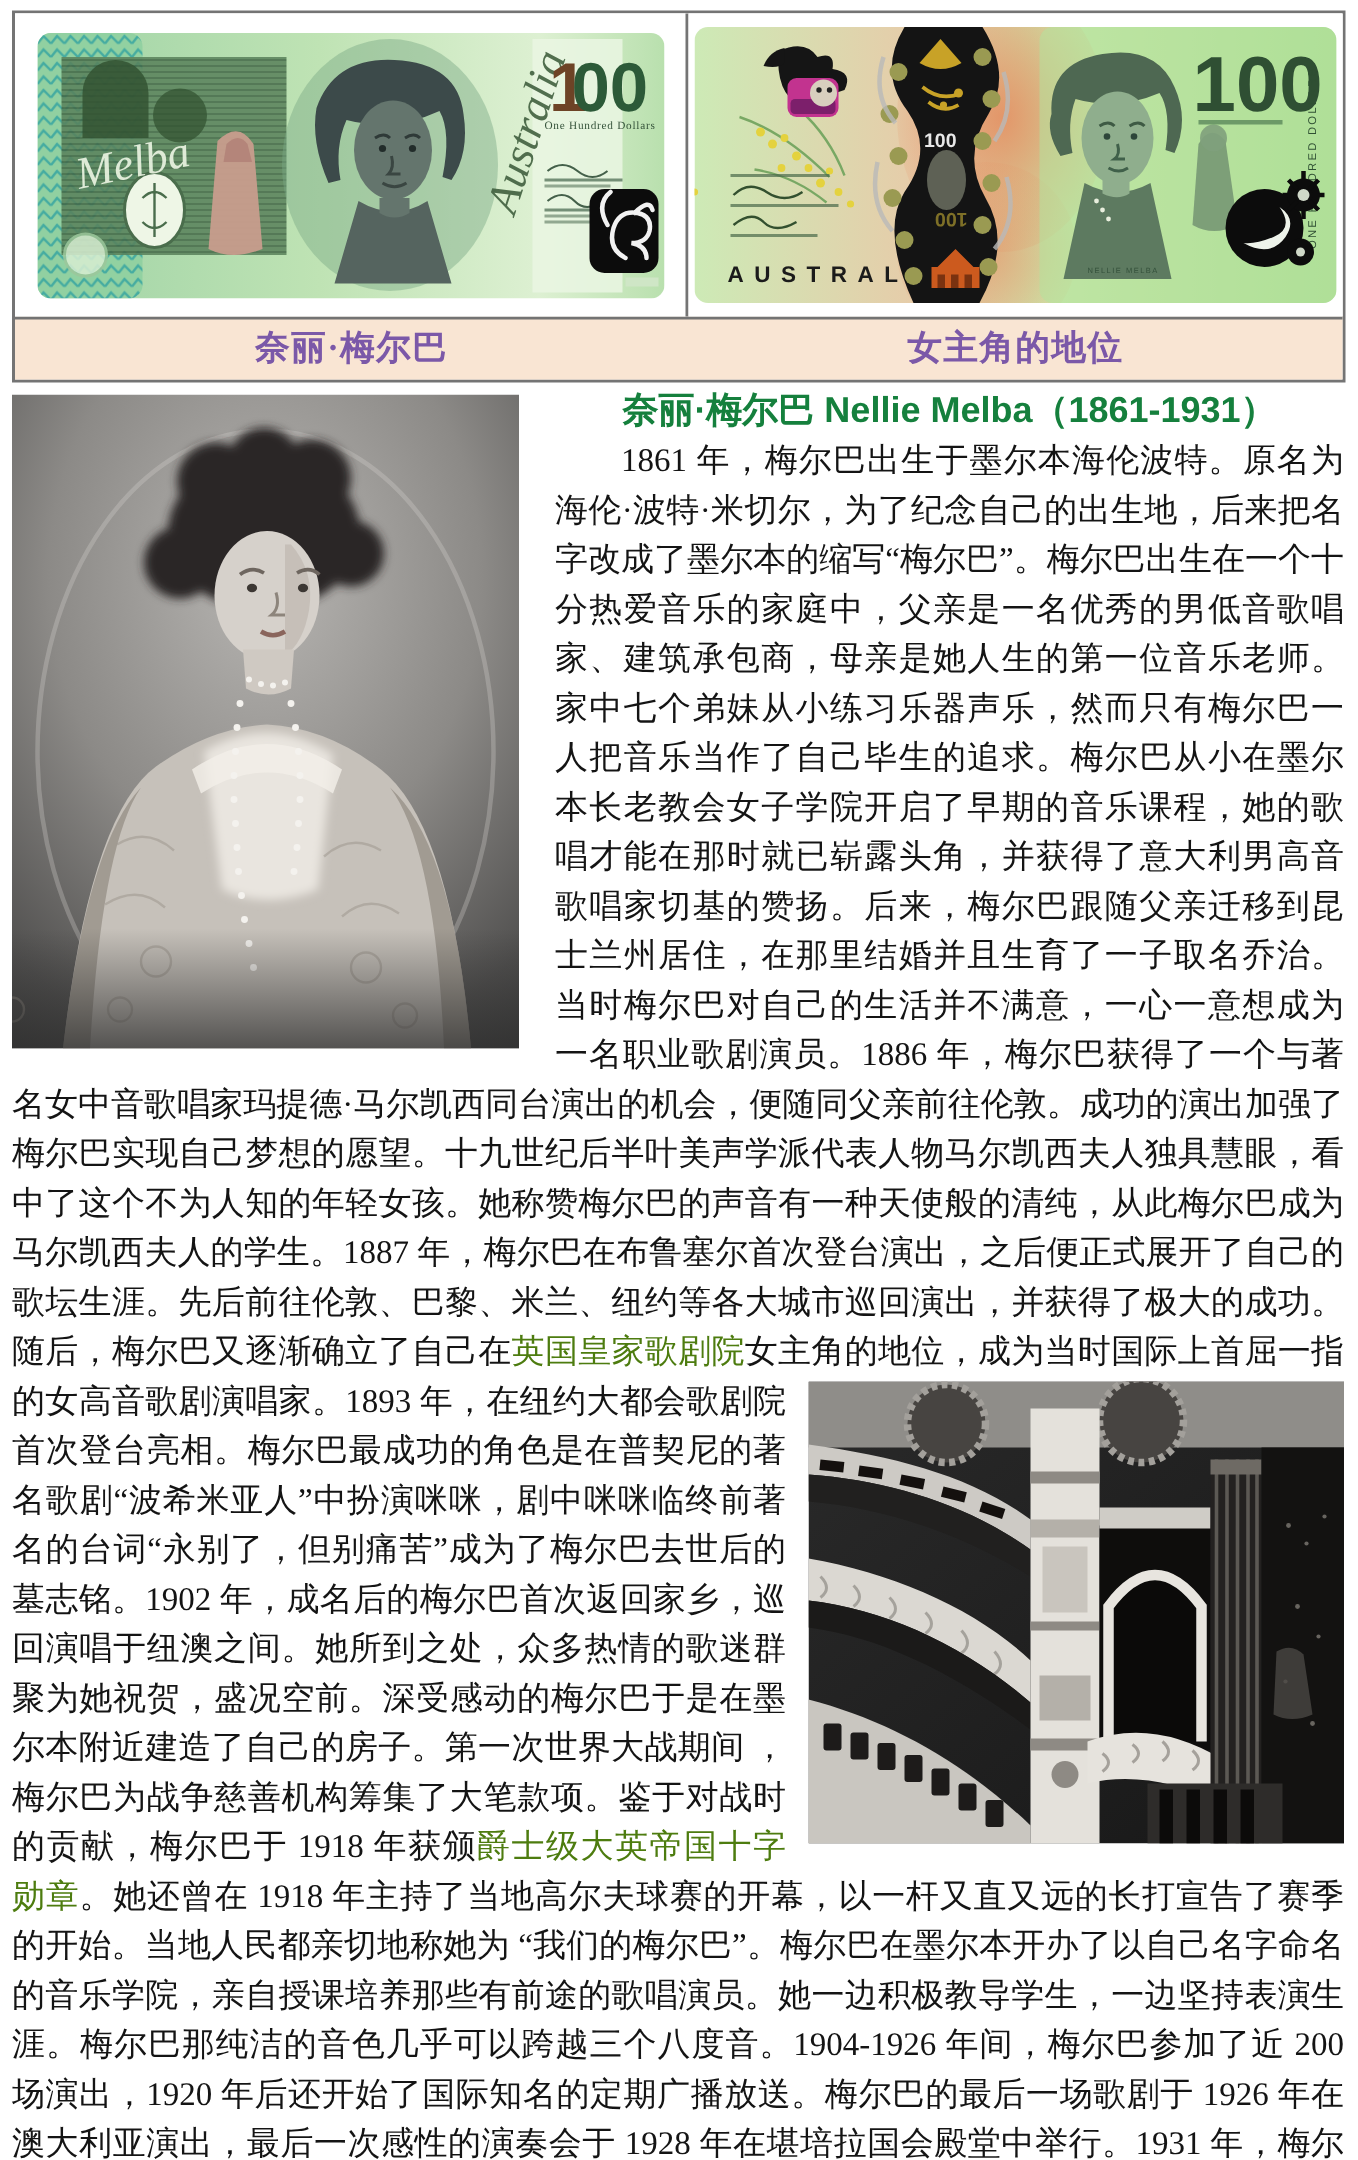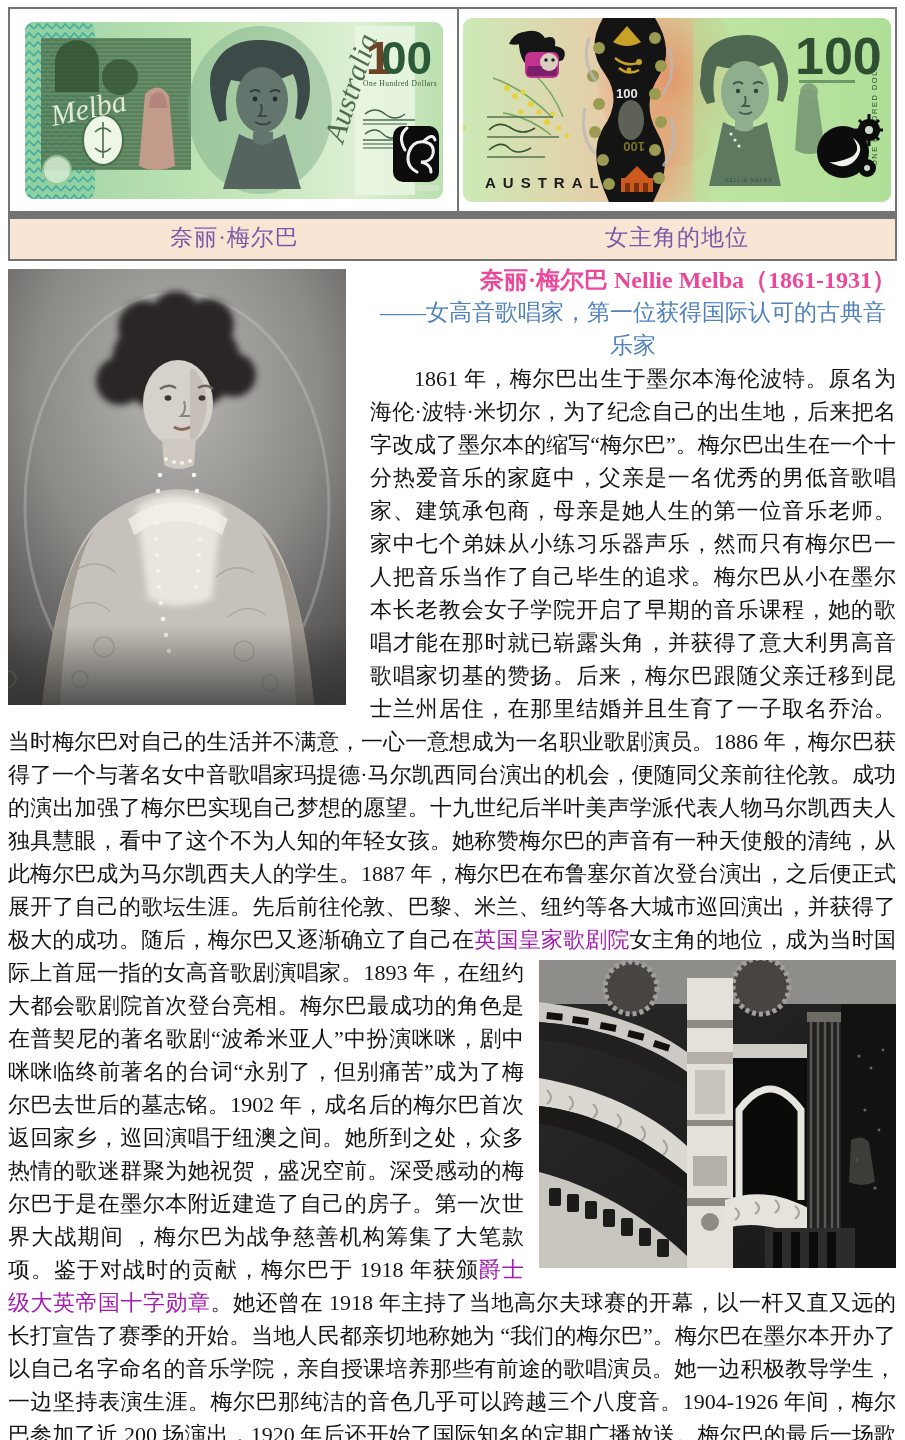--- a/index.html
+++ b/index.html
@@ -6,34 +6,34 @@
   .page{
     position:relative;width:905px;height:1440px;margin:0 auto;background:#fff;
     font-family:"Liberation Serif","DejaVu Serif",serif;color:#111;overflow:hidden;
   }
   
   .note-table{margin:7px 8px 0 8px;border:2px solid #747474;}
   .img-row{display:flex;background:#fff;}
   .img-cell{display:flex;align-items:center;justify-content:center;padding:9px 4px;background:#fff;}
   .img-cell.left{width:447px;border-right:2px solid #747474;}
   .img-cell.right{flex:1;}
-  .caption-row{display:flex;border-top:8px solid #737373;background:#f9e5d3;}
+  .caption-row{display:flex;border-top:2px solid #737373;background:#f9e5d3;font-weight:bold;}
   .caption-cell{width:449px;text-align:center;padding:3px 0 6px 0;
     font-size:23px;color:#7b58a8;letter-spacing:1px;}
   .caption-cell.right{flex:1;}
   
   .article{margin:3px 9px 0 8px;}
   .portrait-fig{float:left;width:338px;height:436px;margin:5px 24px 6px 0;}
   .theatre-fig{float:right;width:357px;height:308px;margin:4px 0 8px 15px;}
   h1.doc-title{margin:3px 0 0 0;font-size:24px;line-height:32px;font-weight:bold;
-    color:#ec4899;text-align:right;font-family:Liberation Serif, serif;}
+    color:#15803d;text-align:center;font-family:Liberation Sans, sans-serif;}
   .doc-subtitle{font-size:23px;line-height:33px;color:#4f81bd;text-align:center;margin:0;}
   p.body-text{margin:0;font-size:22px;line-height:33px;text-align:justify;
     text-indent:2em;color:#141414;}
-  .doc-link{color:#a21caf;text-decoration:none;cursor:pointer;}
+  .doc-link{color:#4d7c0f;text-decoration:none;cursor:pointer;}
   svg{display:block;}
 </style>
 </head>
 <body>
 
 <div class="page">
 
   <div class="note-table">
     <div class="img-row">
 
@@ -301,21 +301,20 @@
           <circle cx="192" cy="270" r="2.3"></circle>
             <circle cx="191" cy="286" r="2.3"></circle>
             <circle cx="190" cy="302" r="2.3"></circle>
             <circle cx="188" cy="318" r="2.3"></circle>
         </g>
         <rect x="0" y="356" width="338" height="80" fill="url(#pgFade)"></rect>
       </svg>
     </div>
 
     <h1 class="doc-title">奈丽·梅尔巴 Nellie Melba（1861-1931）</h1>
-    <div class="doc-subtitle">——女高音歌唱家，第一位获得国际认可的古典音乐家</div>
 
     <p class="body-text"><span>1861 年，梅尔巴出生于墨尔本海伦波特。原名为海伦·波特·米切尔，为了纪念自己的出生地，后来把名字改成了墨尔本的缩写“梅尔巴”。梅尔巴出生在一个十分热爱音乐的家庭中，父亲是一名优秀的男低音歌唱家、建筑承包商，母亲是她人生的第一位音乐老师。家中七个弟妹从小练习乐器声乐，然而只有梅尔巴一人把音乐当作了自己毕生的追求。梅尔巴从小在墨尔本长老教会女子学院开启了早期的音乐课程，她的歌唱才能在那时就已崭露头角，并获得了意大利男高音歌唱家切基的赞扬。后来，梅尔巴跟随父亲迁移到昆士兰州居住，在那里结婚并且生育了一子取名乔治。当时梅尔巴对自己的生活并不满意，一心一意想成为一名职业歌剧演员。1886 年，梅尔巴获得了一个与著名女中音歌唱家玛提德·马尔凯西同台演出的机会，便随同父亲前往伦敦。成功的演出加强了梅尔巴实现自己梦想的愿望。十九世纪后半叶美声学派代表人物马尔凯西夫人独具慧眼，看中了这个不为人知的年轻女孩。她称赞梅尔巴的声音有一种天使般的清纯，从此梅尔巴成为马尔凯西夫人的学生。1887 年，梅尔巴在布鲁塞尔首次登台演出，之后便正式展开了自己的歌坛生涯。先后前往伦敦、巴黎、米兰、纽约等各大城市巡回演出，并获得了极大的成功。随后，梅尔巴又逐渐确立了自己在</span><a class="doc-link">英国皇家歌剧院</a><span>女主角的地位，成</span><span class="theatre-fig">
           <svg width="357" height="308" viewBox="0 0 357 308">
           <defs>
             <linearGradient id="thBg" x1="0" y1="0" x2="1" y2="1">
               <stop offset="0" stop-color="#2a2a2a"></stop>
                 <stop offset="1" stop-color="#171717"></stop>
             </linearGradient>
           </defs>
           <rect width="357" height="308" fill="url(#thBg)"></rect>

